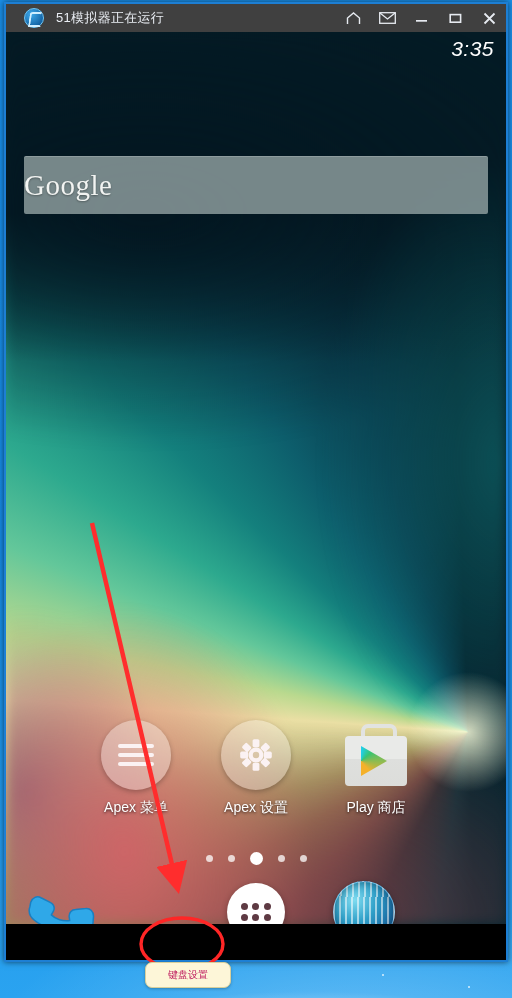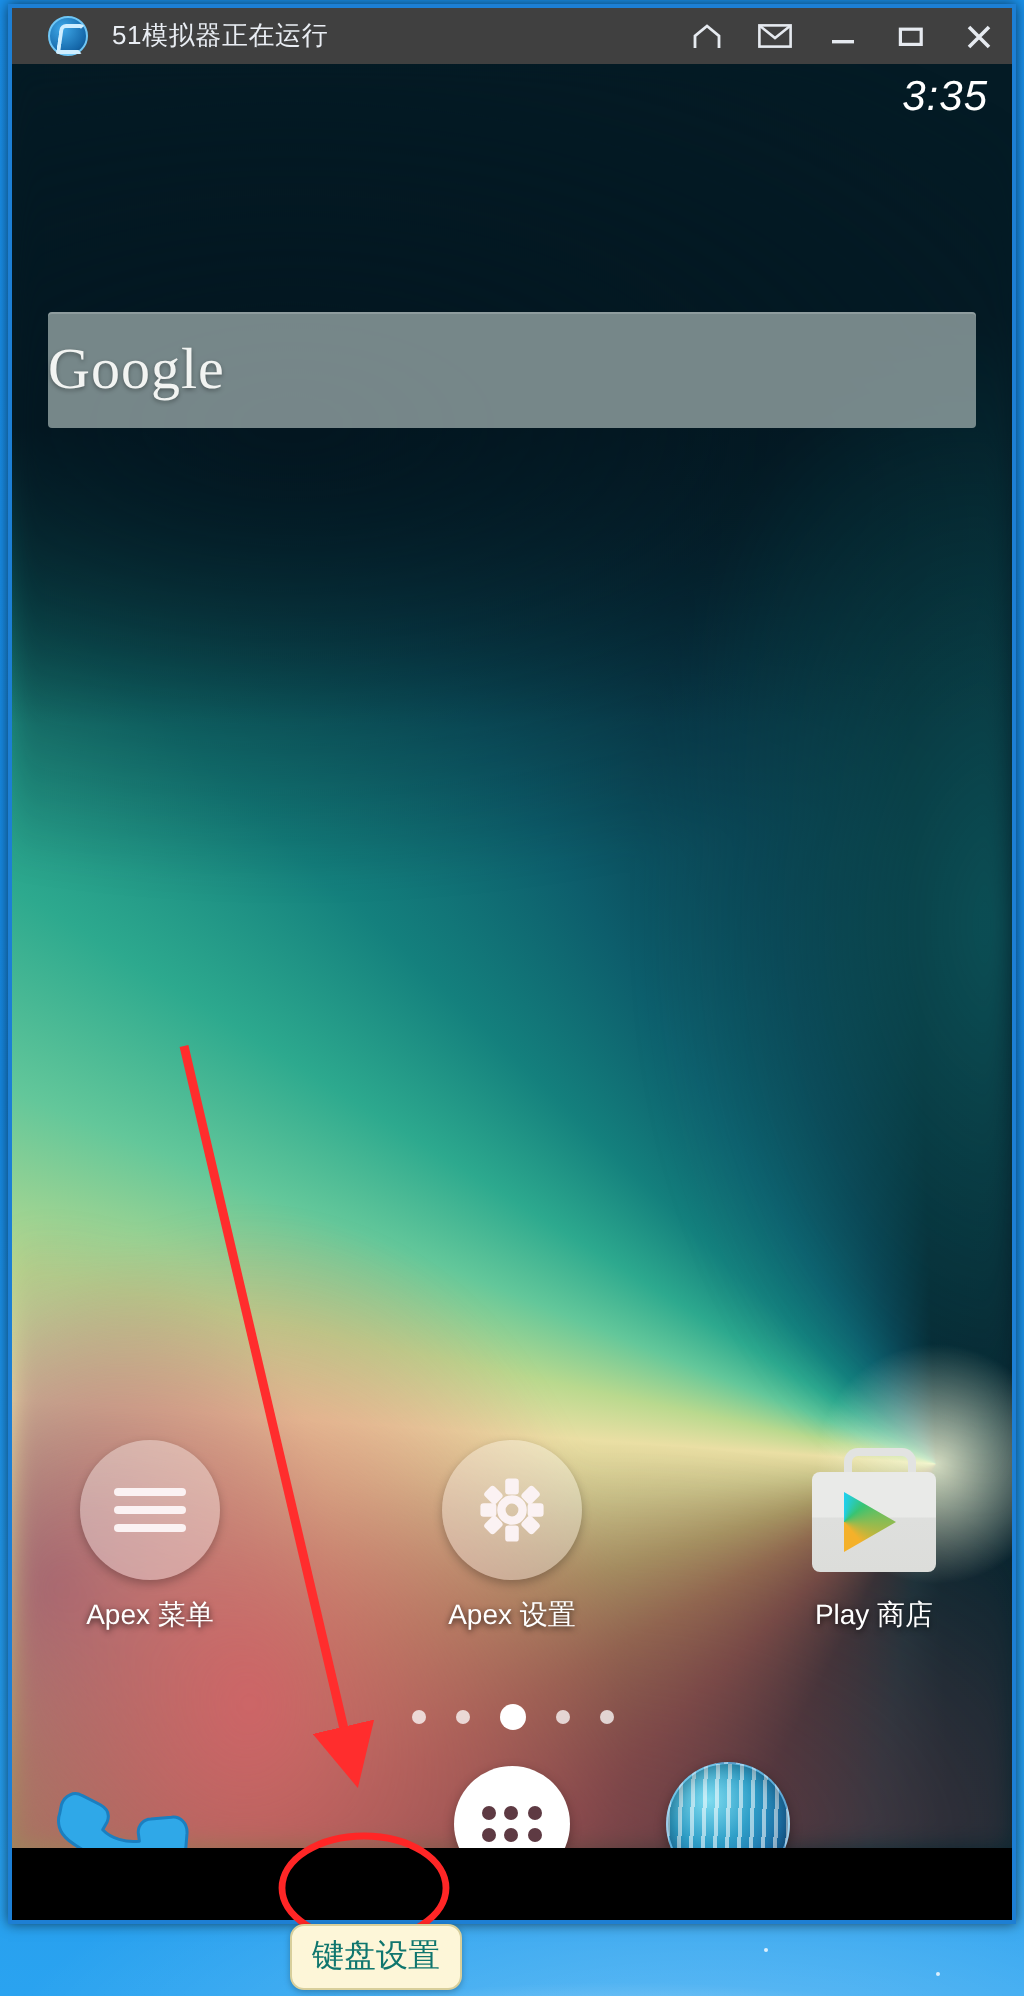--- a/index.html
+++ b/index.html
@@ -120,21 +120,21 @@
     box-shadow:inset 0 1px 0 rgba(255,255,255,.18);
   }
   #google-logo{
     color:#f2f4f2;font-family:"Liberation Serif","DejaVu Serif",serif;
     font-size:29px;letter-spacing:.5px;text-shadow:0 1px 2px rgba(0,0,0,.35);
   }
 
   
   #app-row{
     position:absolute;left:0;top:688px;width:100%;
-    display:flex;justify-content:center;gap:85px;
+    display:flex;justify-content:center;gap:24px;
   }
   .app{width:96px;display:flex;flex-direction:column;align-items:center;}
   .app .icon-wrap{width:70px;height:70px;position:relative;}
   .app .label{
     margin-top:9px;color:#ffffff;font-size:14px;
     text-shadow:0 1px 3px rgba(0,0,0,.75);white-space:nowrap;
   }
   .circle-icon{
     width:70px;height:70px;border-radius:50%;
     display:flex;align-items:center;justify-content:center;
@@ -191,21 +191,21 @@
     box-shadow:0 2px 6px rgba(0,0,0,.35), inset 0 0 10px rgba(0,0,0,.35);
     border:1px solid rgba(160,220,255,.5);
   }
 
   
   #arrow{position:absolute;left:0;top:0;width:512px;height:998px;pointer-events:none;}
   #tooltip{
     position:absolute;left:145px;top:962px;width:72px;
     background:#fdf6d8;border:1px solid #d8cf9b;border-radius:7px;
     padding:5px 6px;text-align:center;
-    color:#0f766e;font-size:16px;box-shadow:0 1px 3px rgba(0,0,0,.25);
+    color:#be185d;font-size:10px;box-shadow:0 1px 3px rgba(0,0,0,.25);
   }
 </style>
 </head>
 <body>
 
 <div id="desktop">
   <div class="swoosh"></div>
   <div class="star" style="left:382px;top:974px"></div>
   <div class="star" style="left:468px;top:986px"></div>
 </div>

